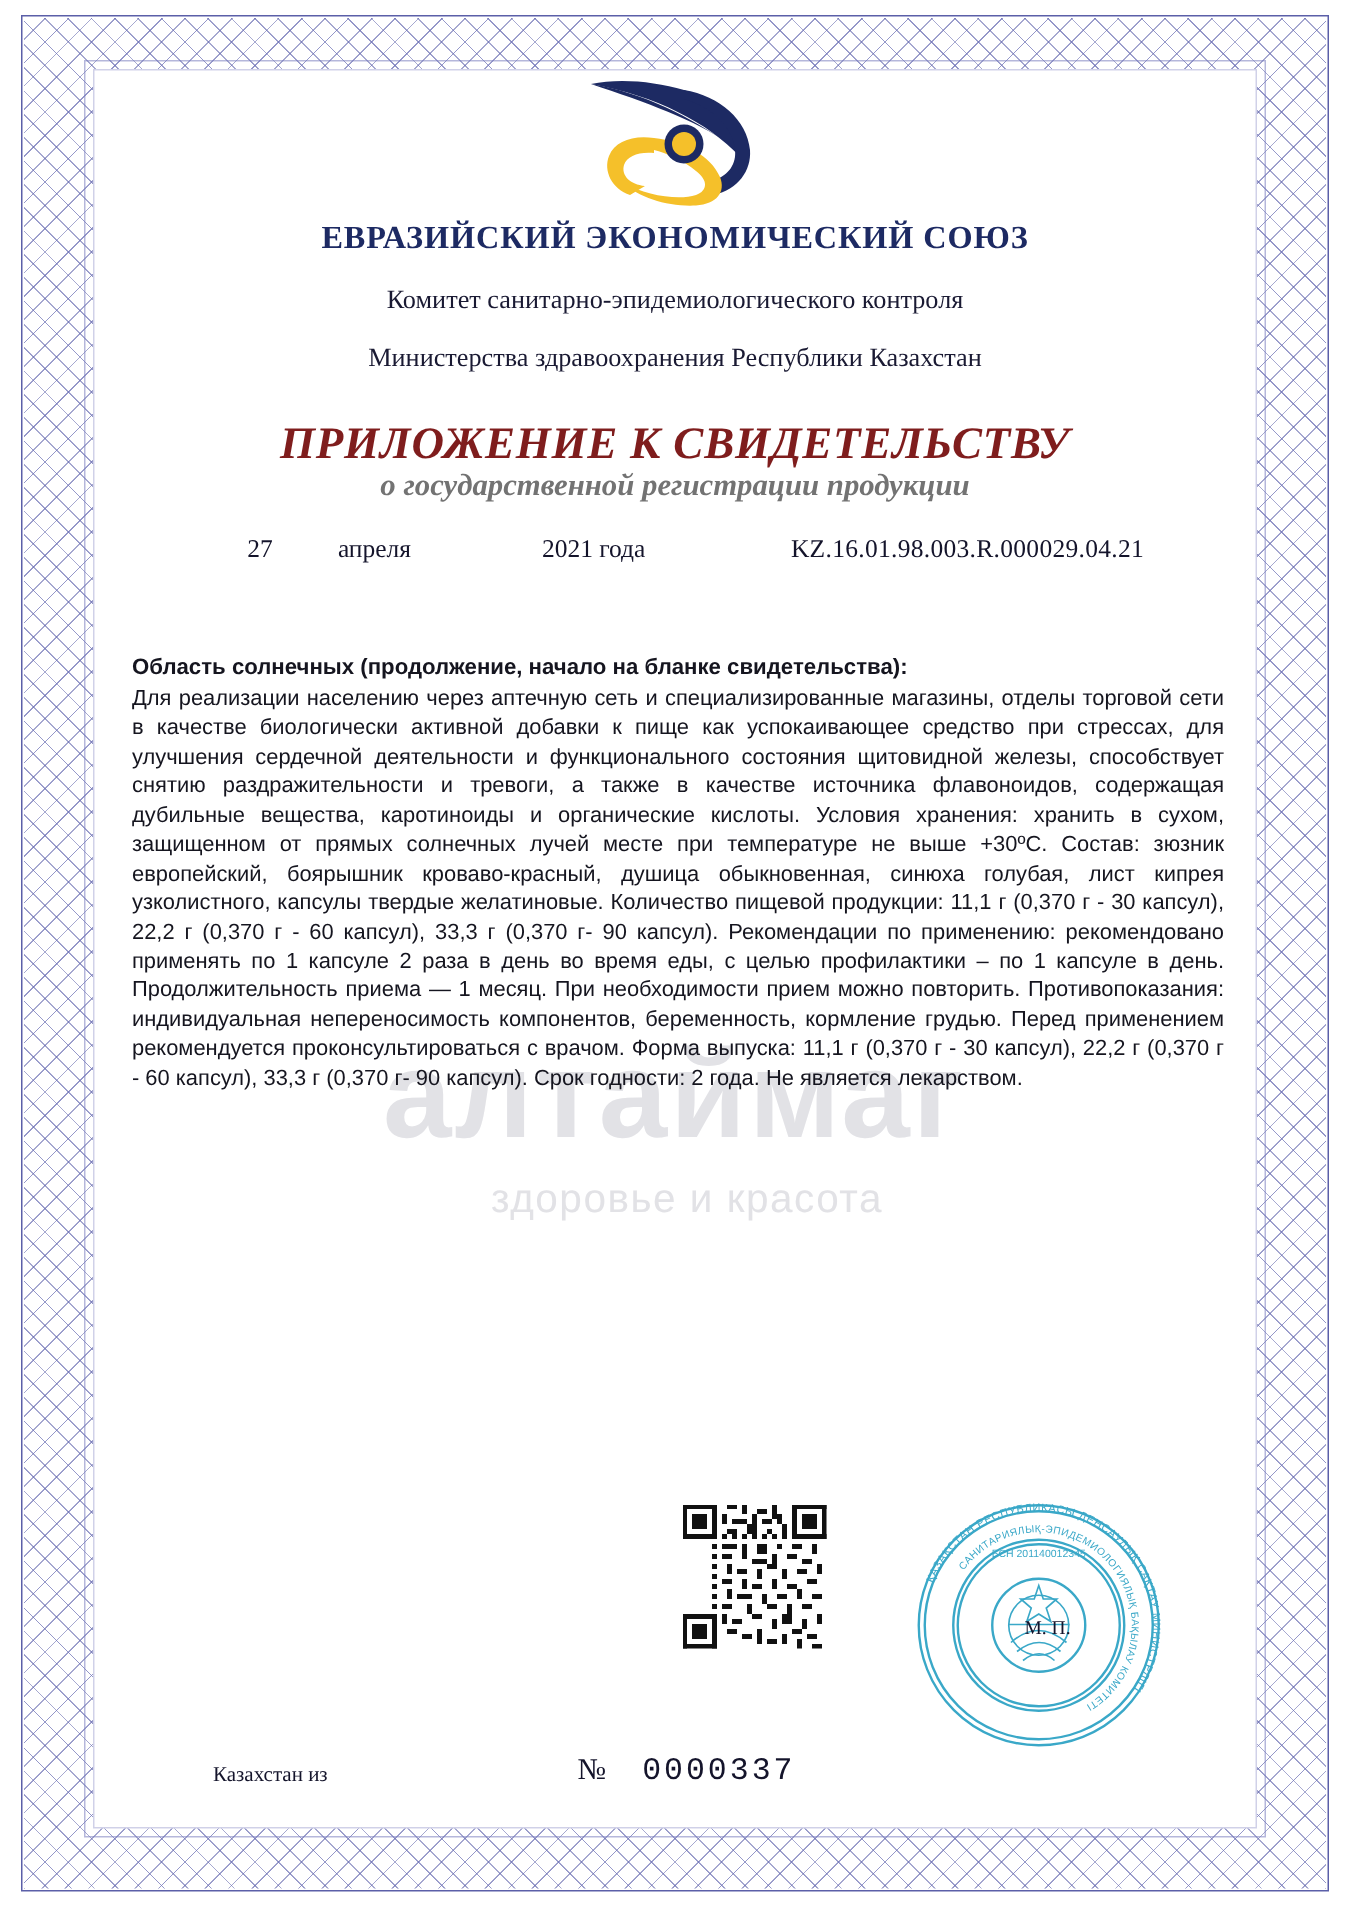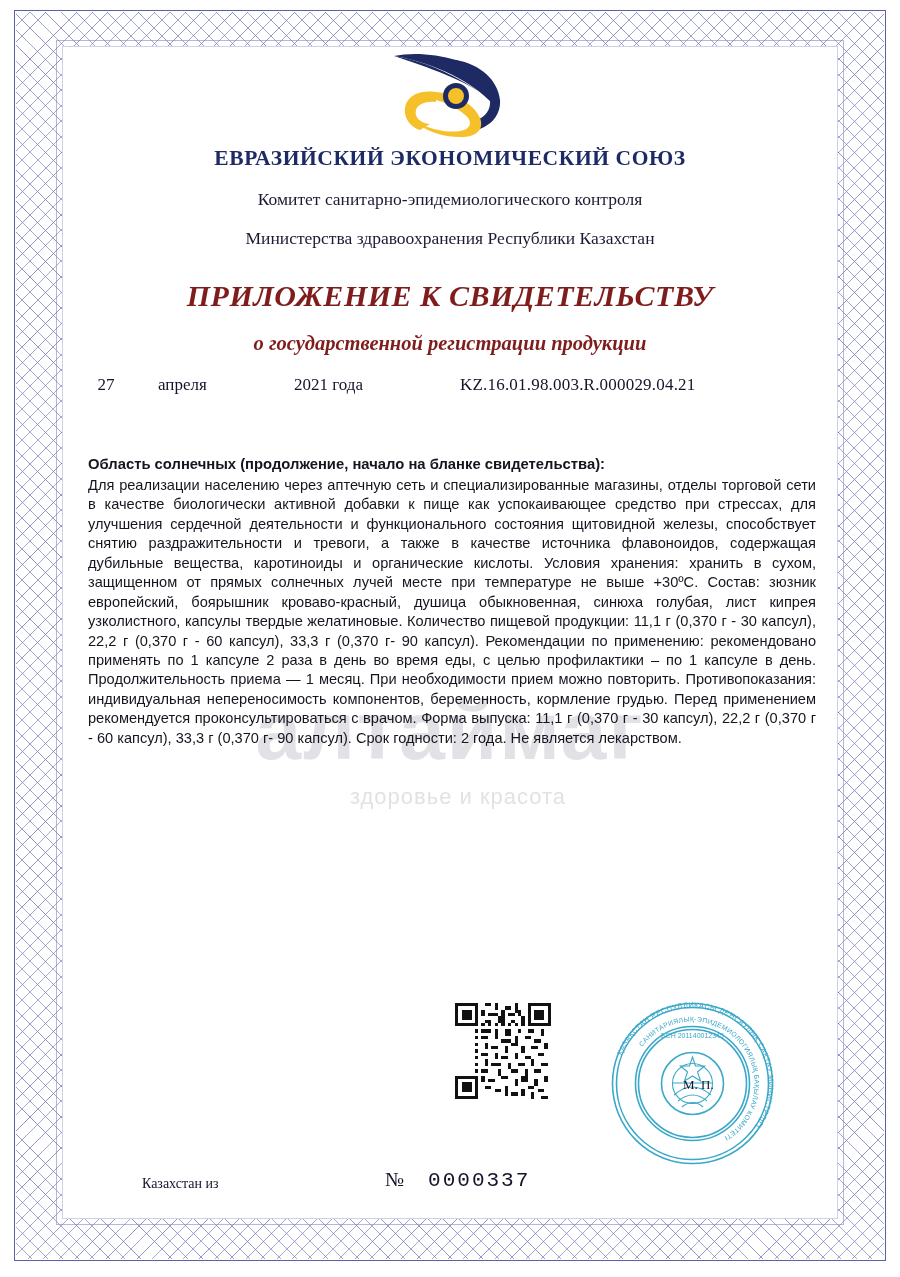--- a/index.html
+++ b/index.html
@@ -115,30 +115,31 @@
     margin-top: 30px;
     font-family: "Liberation Serif", serif;
     font-weight: bold;
     font-style: italic;
     font-size: 30px;
     letter-spacing: 0.5px;
     color: #7f1d1d;
   }
   .doc-subtitle {
     text-align: center;
-    margin-top: 19px;
+    margin-top: 0;
     font-family: "Liberation Serif", serif;
     font-weight: bold;
     font-style: italic;
     font-size: 20.5px;
-    color: #7f1d1d;
+    color: #737373;
   }
 
   .meta-row {
     display: flex;
+    justify-content: center;
     align-items: baseline;
     gap: 16px;
     margin-top: 20px;
     font-family: "Liberation Serif", serif;
     font-size: 17px;
     color: #14142b;
   }
   .meta-day { width: 72px; text-align: center; }
   .meta-month { width: 120px; text-align: left; }
   .meta-year { width: 150px; text-align: left; }
@@ -178,21 +179,21 @@
   .wm-main {
     font-family: "Liberation Sans", sans-serif;
     font-weight: bold;
     font-size: 82px;
     color: #e2e2e6;
     letter-spacing: 2px;
     line-height: 1;
   }
   .wm-sub {
     font-family: "Liberation Sans", sans-serif;
-    font-size: 22px;
+    font-size: 27px;
     color: #e2e2e6;
     letter-spacing: 1px;
     margin-top: 12px;
     padding-left: 16px;
   }
 
   
   .footer {
     position: absolute;
     left: 70px;

